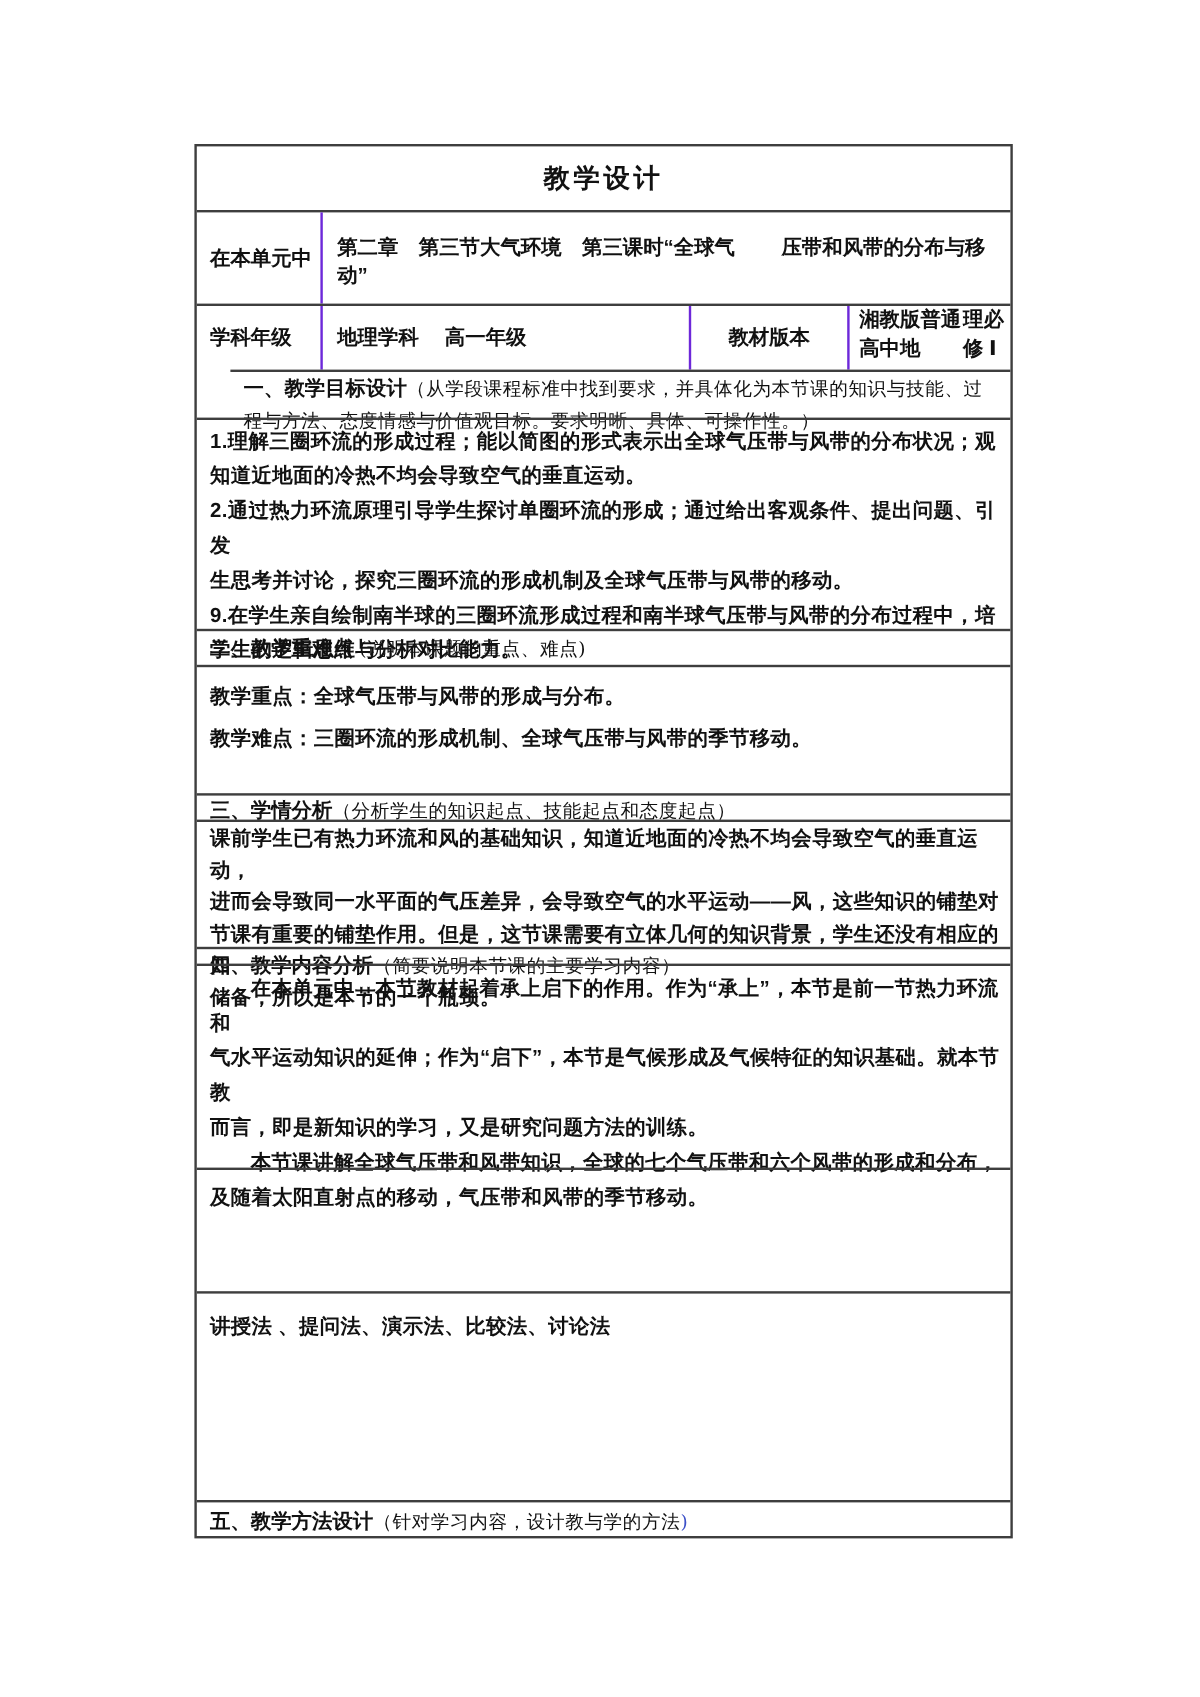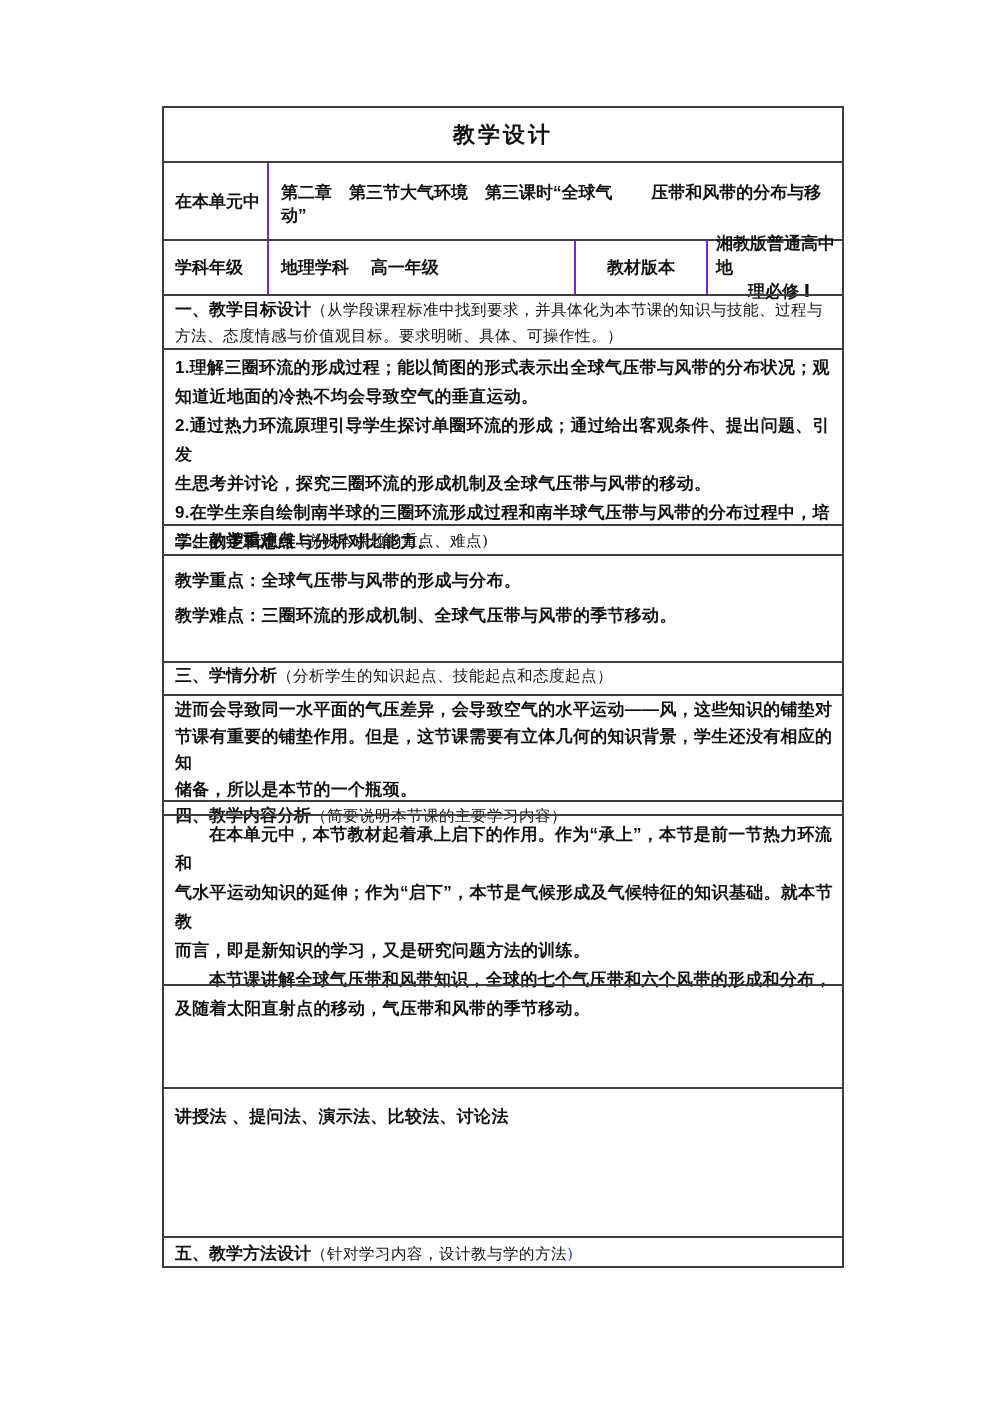--- a/index.html
+++ b/index.html
@@ -1,37 +1,37 @@
 <!DOCTYPE html>
 <html><head>
 <meta charset="utf-8">
 <style>
   html,body{margin:0;padding:0;}
   body{
     width:1000px;height:1414px;background:#ffffff;position:relative;
     font-family:"Liberation Sans","DejaVu Sans",sans-serif;color:#111111;
   }
   .doc{
-    position:absolute;left:162px;top:106px;width:682px;height:1162px;
+    position:absolute;left:162px;top:120px;width:682px;height:1162px;
     box-sizing:border-box;border:2px solid #3e3e3e;display:flex;flex-direction:column;
   }
   .row{box-sizing:border-box;display:flex;flex-direction:row;flex:0 0 auto;}
   .row + .row{border-top:2px solid #3e3e3e;}
   .cell{box-sizing:border-box;}
   .cell + .cell{border-left:2px solid #6d28d9;}
 
   
   .r-title{height:53px;align-items:center;justify-content:center;}
   .r-topic{height:78px;}
   .r-subject{height:55px;}
-  .h-s1{height:54px;}
+  .h-s1{height:40px;margin-left:28px;}
   .b-s1{height:176px;}
   .h-s2{height:30px;}
   .b-s2{height:107px;}
-  .h-s3{height:33px;justify-content:center;}
+  .h-s3{height:22px;justify-content:center;}
   .b-s3{height:106px;}
   .h-s4{height:14px;}
   .b-s4{height:170px;}
   .r-empty{height:103px;}
   .h-s5{height:30px;}
   .b-s5{flex:1 1 auto;}
 
   .doc-title{
     font-size:22px;font-weight:700;letter-spacing:3px;text-align:center;width:100%;
   }
@@ -45,22 +45,22 @@
   }
   .subject-value{
     flex:0 0 307px;display:flex;align-items:center;padding-left:12px;
     font-size:17px;font-weight:700;white-space:pre-wrap;
   }
   .edition-label{
     flex:0 0 132px;display:flex;align-items:center;justify-content:center;
     font-size:17px;font-weight:700;
   }
   .edition-value{
-    flex:1;display:flex;flex-direction:column;justify-content:center;
-    padding-left:8px;font-size:17px;font-weight:700;line-height:24px;align-items:center;
+    flex:1;display:flex;justify-content:center;
+    padding-left:8px;font-size:17px;font-weight:700;line-height:24px;
   }
   .sec-head{
     display:block;width:100%;padding:2px 10px 0 11px;
   }
   .sec-head .t{font-size:17px;font-weight:700;}
   .sec-head .n{
     font-family:"DejaVu Serif","Liberation Serif",serif;
     font-size:15.5px;font-weight:400;letter-spacing:0.5px;
   }
   .h-s1 .sec-head{line-height:26px;padding-top:1px;}
@@ -138,20 +138,21 @@
     </div>
   </div>
 
   <div class="row h-s3">
     <div class="sec-head">
       <span class="t">三、学情分析</span><span class="n">（分析学生的知识起点、技能起点和态度起点）</span>
     </div>
   </div>
   <div class="row b-s3">
     <div class="sec-body">
+      <div class="line">课前学生已有热力环流和风的基础知识，知道近地面的冷热不均会导致空气的垂直运动，</div>
       <div class="line">进而会导致同一水平面的气压差异，会导致空气的水平运动——风，这些知识的铺垫对</div>
       <div class="line">节课有重要的铺垫作用。但是，这节课需要有立体几何的知识背景，学生还没有相应的知</div>
       <div class="line">储备，所以是本节的一个瓶颈。</div>
     </div>
   </div>
 
   <div class="row h-s4">
     <div class="sec-head">
       <span class="t">四、教学内容分析</span><span class="n">（简要说明本节课的主要学习内容）</span>
     </div>

